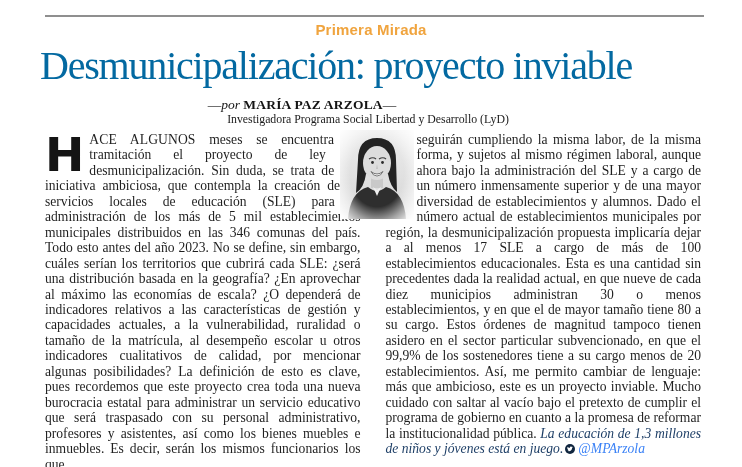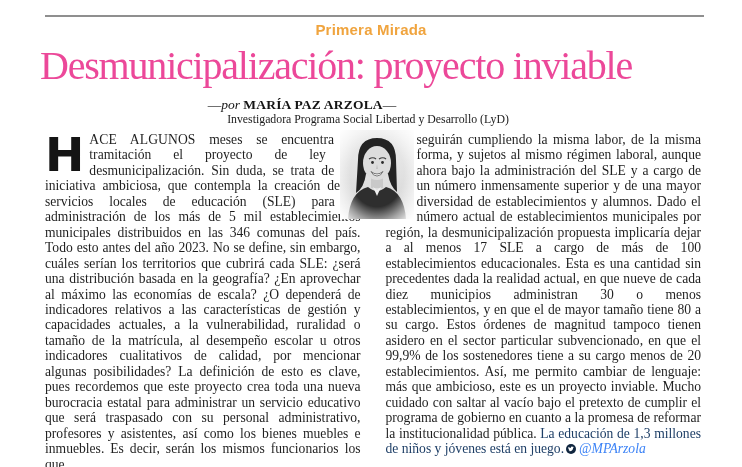--- a/index.html
+++ b/index.html
@@ -23,21 +23,21 @@
     font-family: "Liberation Sans", sans-serif;
     font-weight: bold; font-size: 15px; letter-spacing: 0.2px;
     color: #F0A43E;
   }
 
   .headline {
     position: absolute; left: 0; top: 42px; width: 672px;
     text-align: center;
     font-family: "Liberation Serif", serif;
     font-size: 40px; font-weight: 500; letter-spacing: -1.2px;
-    color: #ec4899; white-space: nowrap;
+    color: #0369a1; white-space: nowrap;
   }
 
   .byline {
     position: absolute; left: 0; top: 97px; width: 604px;
     text-align: center; font-size: 13.5px; color: #141414;
   }
   .byline .por { font-style: italic; }
   .byline .author { font-weight: bold; letter-spacing: 0.2px; }
 
   .affiliation {
@@ -74,21 +74,21 @@
     position: absolute; left: 340px; top: 130px;
     width: 74px; height: 89px;
     z-index: 2;
   }
   .author-photo svg { display: block; filter: grayscale(100%); }
   .author-photo .fade {
     position: absolute; inset: 0;
     background: radial-gradient(ellipse at 50% 48%, rgba(255,255,255,0) 52%, rgba(255,255,255,0.55) 74%, #ffffff 97%);
   }
 
-  .closing { color: #1d3e66; }
+  .closing { color: #1d3e66; font-style: italic; }
 
   .ticon {
     display: inline-block; width: 10px; height: 10px;
     vertical-align: -1px; margin: 0 3px 0 2px;
   }
   .handle { font-style: italic; color: #3b82f6; }
 </style>
 </head>
 <body>
 

